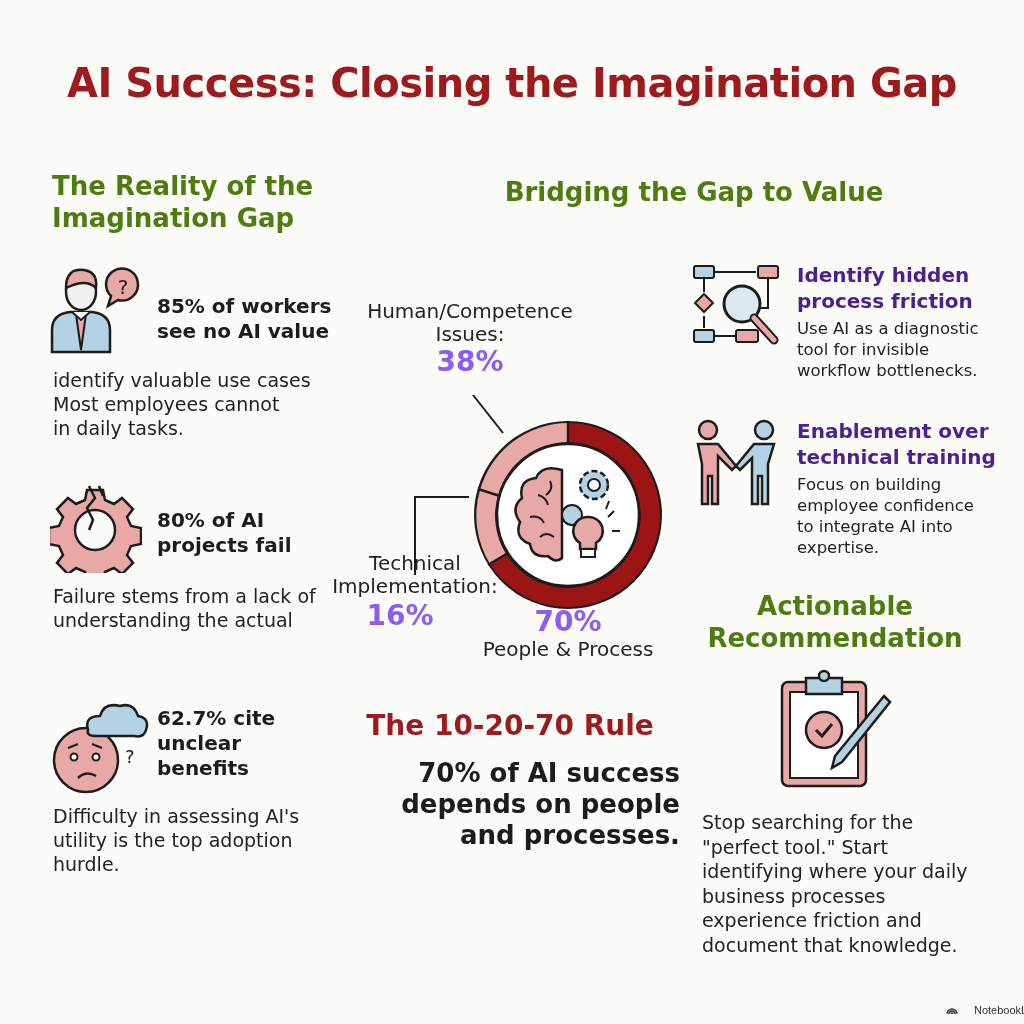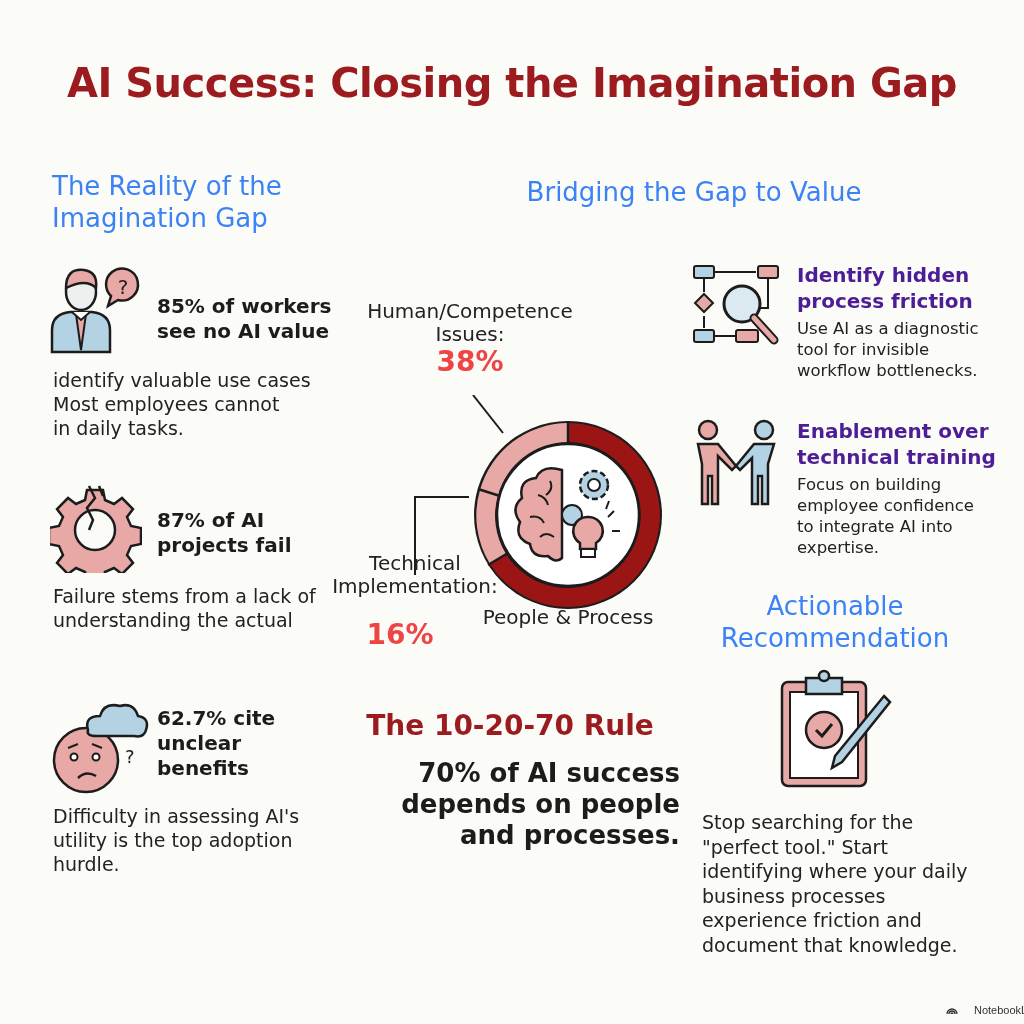--- a/index.html
+++ b/index.html
@@ -10,31 +10,31 @@
     color: #1c1c1c;
     position: relative;
     overflow: hidden;
   }
   .abs { position: absolute; }
   .title {
     top: 60px; left: 0; width: 1024px; text-align: center;
     font-size: 40px; font-weight: bold; color: #9b1b1e; letter-spacing: -0.5px;
   }
   .section-h {
-    font-weight: normal; color: #3b82f6; font-size: 26px; line-height: 32px;
+    font-weight: bold; color: #4d7c0f; font-size: 26px; line-height: 32px;
   }
   .stat {
     font-weight: bold; font-size: 20px; line-height: 25px; color: #1c1c1c;
   }
   .desc { font-size: 19px; line-height: 24px; color: #222; }
   .desc-sm { font-size: 16.5px; line-height: 21px; color: #222; }
   .rhead { font-weight: bold; font-size: 20px; line-height: 26px; color: #4c1d95; }
   .center { text-align: center; }
   .chart-lbl { font-size: 20px; line-height: 23px; color: #222; font-family: "DejaVu Sans", sans-serif; text-align: center; }
-  .chart-pct { font-size: 28px; font-weight: bold; line-height: 32px; color: #ef4444; text-align: center; }
+  .chart-pct { font-size: 28px; font-weight: bold; line-height: 32px; color: #8b5cf6; text-align: center; }
   .rule-h { font-weight: bold; font-size: 28px; color: #9b1b1e; text-align: center; margin-top: 9px; }
   .rule-t { font-weight: bold; font-size: 26px; line-height: 31px; color: #1c1c1c; text-align: right; }
   .brand { font-size: 11px; color: #333; display: flex; align-items: center; gap: 16px; font-family: "Liberation Sans", sans-serif; }
 </style>
 </head>
 <body>
 
 <div class="abs title">AI Success: Closing the Imagination Gap</div>
 
 <div class="abs section-h" style="top:170px;left:52px;">
@@ -67,21 +67,21 @@
   <svg width="92" height="88" viewBox="0 0 92 88">
     <g transform="translate(45,45)">
       <path d="M-8 -40 h16 l2 10 l9 4 l8 -6 l11 11 l-6 8 l4 9 l10 2 v16 l-10 2 l-4 9 l6 8 l-11 11 l-8 -6 l-9 4 l-2 10 h-16 l-2 -10 l-9 -4 l-8 6 l-11 -11 l6 -8 l-4 -9 l-10 -2 v-16 l10 -2 l4 -9 l-6 -8 l11 -11 l8 6 l9 -4z" fill="#e8a9a6" stroke="#1c1c1c" stroke-width="2.5"></path>
       <circle r="20" fill="#fbfbf8" stroke="#1c1c1c" stroke-width="2.5"></circle>
       <path d="M-6 -44 l6 12 l-8 10 l6 12 l-4 10" fill="none" stroke="#1c1c1c" stroke-width="2.5"></path>
       <path d="M4 -44 l4 10" fill="none" stroke="#1c1c1c" stroke-width="2.5"></path>
     </g>
   </svg>
 </div>
 <div class="abs stat" style="top:508px;left:157px;">
-  <div>87% of AI</div>
+  <div>80% of AI</div>
   <div>projects fail</div>
 </div>
 <div class="abs desc" style="top:584px;left:53px;">
   <div>Failure stems from a lack of</div>
   <div>understanding the actual</div>
 </div>
 
 <div class="abs" style="top:700px;left:50px;">
   <svg width="100" height="100" viewBox="0 0 100 100">
     <circle cx="36" cy="60" r="32" fill="#e8a9a6" stroke="#1c1c1c" stroke-width="2.5"></circle>
@@ -146,24 +146,25 @@
         <rect x="-7" y="16" width="14" height="8" fill="#fff" stroke="#1c1c1c" stroke-width="2"></rect>
         <path d="M20 -16 l6 -6 M24 -2 l8 0 M18 -24 l3 -8" stroke="#1c1c1c" stroke-width="2"></path>
       </g>
     </g>
   </svg>
 </div>
 
 <div class="abs chart-lbl" style="top:552px;left:320px;width:190px;">
   <div>Technical</div>
   <div>Implementation:</div>
-  <div class="chart-pct" style="margin-top:21px;margin-right:30px;">16%</div>
+  <div class="chart-pct" style="margin-top:2px;margin-right:30px;">16%</div>
 </div>
 
 <div class="abs chart-lbl" style="top:606px;left:468px;width:200px;">
+  <div class="chart-pct">70%</div>
   <div>People &amp; Process</div>
 </div>
 
 <div class="abs rule-h" style="top:700px;left:340px;width:340px;">The 10-20-70 Rule</div>
 <div class="abs rule-t" style="top:758px;left:340px;width:340px;">
   <div>70% of AI success</div>
   <div>depends on people</div>
   <div>and processes.</div>
 </div>
 

